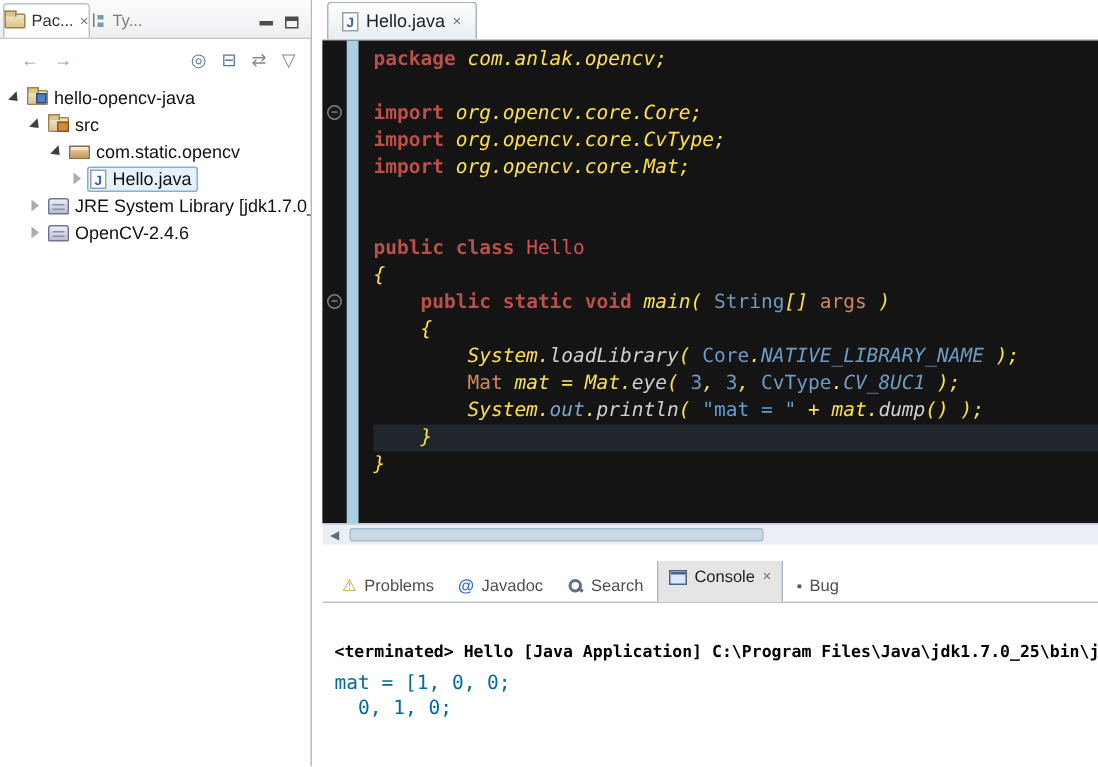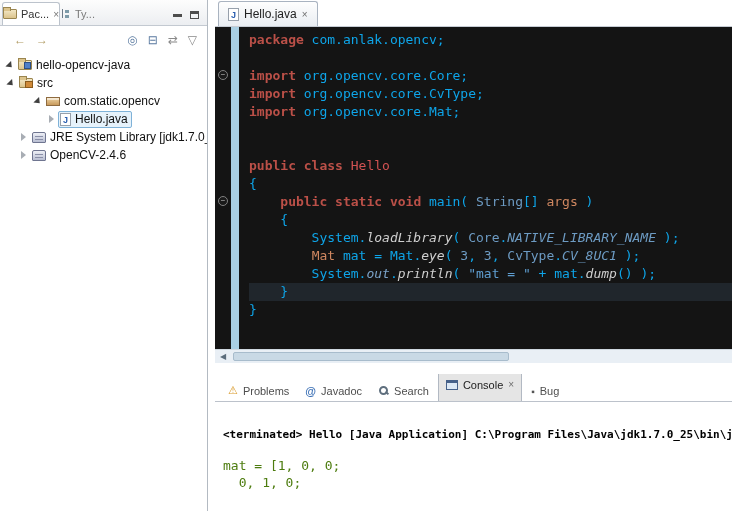--- a/index.html
+++ b/index.html
@@ -76,21 +76,21 @@
   .fold { position:absolute; left:3px; width:10px; height:10px; border:1px solid #808080; border-radius:50%;
           background:#1a1a1a; }
   .fold::before { content:"\2212"; position:absolute; left:0; right:0; top:-1px; text-align:center;
           font-size:8px; line-height:10px; color:#bdbdbd; }
   .ruler { width:8px; flex:0 0 8px; background:#a9cfe3; }
   .code { flex:1; padding:4px 0 0 10px; font:13px/18px "DejaVu Sans Mono", monospace;
           white-space:pre; overflow:hidden; color:#d8d8d8; }
   .code-line { height:18px; }
   .code-line.hl { background:#20262c; }
   .tk-kw   { color:#bb5048; font-weight:bold; }
-  .tk-pl   { color:#0ea5e9; }
+  .tk-pl   { color:#fde047;font-style:italic; }
   .tk-cls  { color:#d25252; }
   .tk-type { color:#6d9bc3; }
   .tk-num  { color:#6d9bc3; }
   .tk-str  { color:#5f9ed1; }
   .tk-const{ color:#6d9bc3; font-style:italic; }
   .tk-mth  { color:#cfcfcf; font-style:italic; }
   .tk-fld  { color:#7ba3c9; font-style:italic; }
   .tk-org  { color:#cf8760; }
 
   .ed-hscroll { position:absolute; left:0; top:349px; width:100%; height:14px;
@@ -117,21 +117,21 @@
   .i-search-icon::before { content:""; position:absolute; left:1px; top:1px; width:5px; height:5px;
         border:2px solid #5f6f7e; border-radius:50%; }
   .i-search-icon::after { content:""; position:absolute; left:7px; top:7px; width:4px; height:2px;
         background:#5f6f7e; transform:rotate(45deg); }
   .i-console-icon { width:12px; height:10px; border:1px solid #46618a; background:#dce8f5;
         box-shadow:inset 0 2px 0 #46618a; }
   .i-bug-explorer-icon::before, .i-bug-icon::before { content:"\25AA"; color:#555; font-size:10px; }
 
   .console { padding:26px 0 0 8px; overflow:hidden; }
   .console-header { font:bold 11px "DejaVu Sans Mono", monospace; color:#000; white-space:nowrap; }
-  .console-out { margin-top:16px; font:13px/17px "DejaVu Sans Mono", monospace; color:#4d7c0f; white-space:pre; }
+  .console-out { margin-top:6px; font:13px/17px "DejaVu Sans Mono", monospace; color:#0369a1; white-space:pre; }
 </style>
 </head>
 <body>
 
 <div class="app">
 
   <div class="left-panel">
     <div class="lp-tabbar">
       <div class="lp-tab active">
         <span class="ic i-package-explorer-icon"></span>
@@ -158,21 +158,21 @@
         </div>
       </div>
     <div class="lp-tree">
         <div class="tree-row" style="padding-left: 3px;">
           <span class="tw exp"></span>
           <span class="row-box">
             <span class="ic t-project-icon"></span>
             <span class="tree-label">hello-opencv-java</span>
           </span>
         </div>
-        <div class="tree-row" style="padding-left: 4px;">
+        <div class="tree-row" style="padding-left: 17px;">
           <span class="tw exp"></span>
           <span class="row-box">
             <span class="ic t-src-folder-icon"></span>
             <span class="tree-label">src</span>
           </span>
         </div>
         <div class="tree-row" style="padding-left: 31px;">
           <span class="tw exp"></span>
           <span class="row-box">
             <span class="ic t-package-icon"></span>

